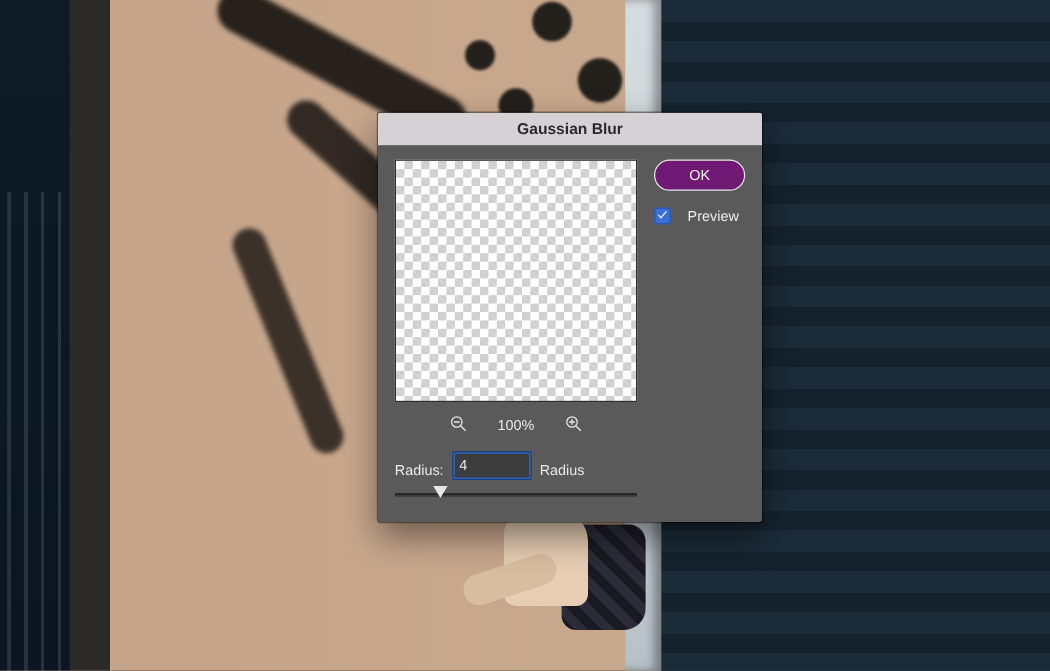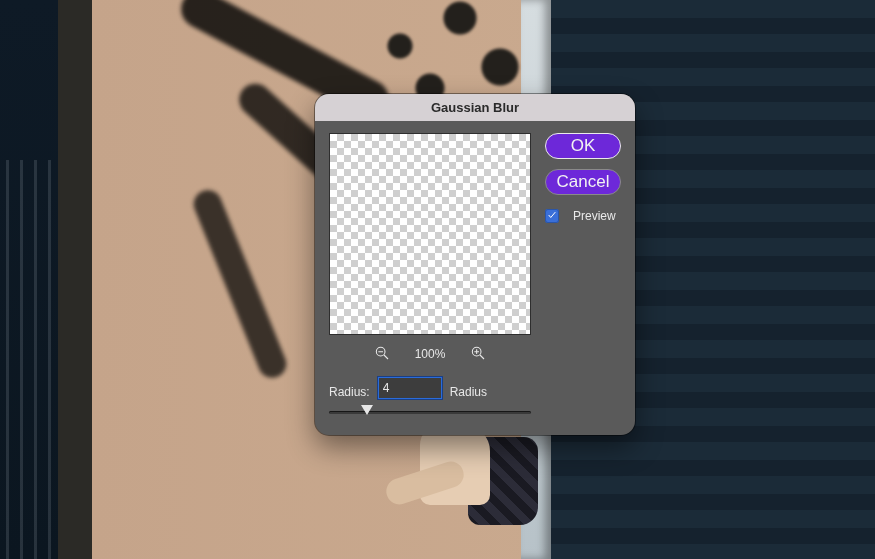--- a/index.html
+++ b/index.html
@@ -97,21 +97,21 @@
     position:absolute; left:60px; top:0px; width:38px; height:20px;
     background:#f2f2ef; border-radius:6px;
   }
 
   
   .dialog {
     position:absolute;
     left:315px; top:94px;
     width:320px;
     background:#5a5a5a;
-    border-radius:14px;
+    border-radius:2px;
     box-shadow: 0 12px 28px rgba(0,0,0,0.45), 0 0 0 1px rgba(0,0,0,0.4);
     overflow:hidden;
   }
   .titlebar {
     background:#d6d1d4;
     color:#2a2a2a;
     text-align:center;
     font-size:13px;
     font-weight:600;
     padding:6px 8px;
@@ -178,24 +178,24 @@
     border-top:10px solid #e6e6e6;
     transform: translateX(-6px);
     cursor:pointer;
   }
 
   .right-col {
     width:84px; display:flex; flex-direction:column; gap:10px; align-items:stretch;
   }
   .pill-btn {
     height:24px; border-radius:14px;
-    background:#6d28d9;
+    background:#701a75;
     border:1px solid #8a8a8a;
     color:#f2f2f2;
-    font-size:17px;
+    font-size:12px;
     display:flex; align-items:center; justify-content:center;
     cursor:pointer;
   }
   .pill-btn.primary {
     border:1.5px solid #eaeaea;
   }
   .check-row {
     display:flex; align-items:center; gap:14px; margin-top:4px;
     font-size:12px; color:#eaeaea;
   }
@@ -267,21 +267,20 @@
         </div>
 
         <div class="slider-track">
           <div class="rail"></div>
           <div class="slider-thumb"></div>
         </div>
       </div>
 
       <div class="right-col">
         <div class="pill-btn primary">OK</div>
-        <div class="pill-btn">Cancel</div>
         <div class="check-row">
           <div class="checkbox">
             <span>
               <svg viewBox="0 0 24 24">
                   <polyline points="4,12 9,18 20,5"></polyline>
                 </svg>
             </span>
           </div>
           <span>Preview</span>
         </div>

